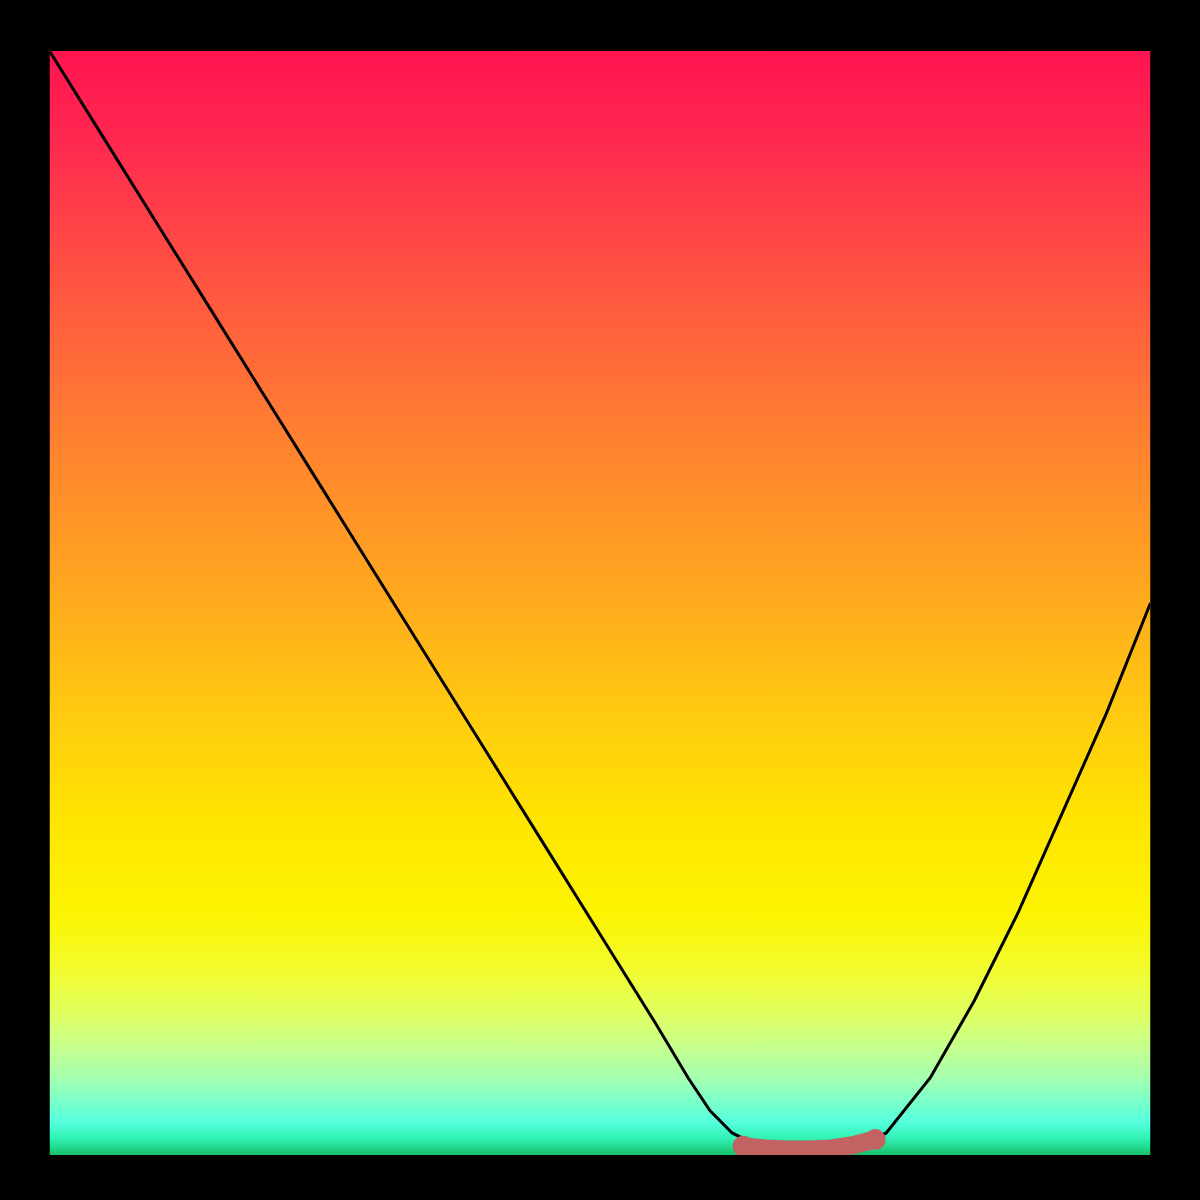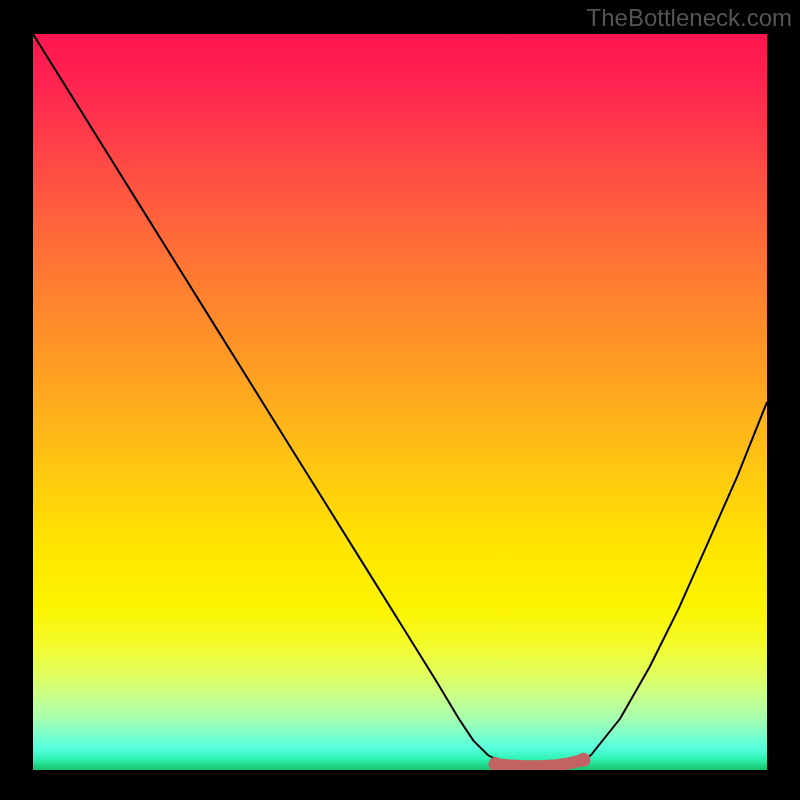--- a/index.html
+++ b/index.html
@@ -37,21 +37,20 @@
       #17c169 100%);
   }
   svg.curve{position:absolute;inset:0;z-index:5}
   svg.dots{position:absolute;inset:0;z-index:6}
 </style>
 </head>
 <body>
 
 <div class="container">
 
-  <div class="watermark">TheBottleneck.com</div>
 
   <div class="plot">
     <div class="grad"></div>
     <svg class="curve" viewBox="0 0 734 736" preserveAspectRatio="none">
       <path id="curve-path" fill="none" stroke="#000" stroke-width="2" d="M0.0 0.0 L36.7 58.9 L73.4 117.8 L110.1 176.6 L146.8 235.5 L183.5 294.4 L220.2 353.3 L256.9 412.2 L293.6 471.0 L330.3 529.9 L367.0 588.8 L403.7 647.7 L425.7 684.5 L440.4 706.6 L455.1 721.3 L477.1 732.3 L499.1 734.5 L513.8 734.5 L535.8 732.3 L557.8 721.3 L587.2 684.5 L616.6 633.0 L645.9 574.1 L675.3 507.8 L704.6 441.6 L734.0 368.0 "></path>
     </svg>
     <svg class="dots" viewBox="0 0 734 736" preserveAspectRatio="none">
       <g id="dots-group">
           <path d="M462.4 730.1 L477.1 731.6 L491.8 732.3 L506.5 732.3 L521.1 731.6 L535.8 729.4 L550.5 725.7 " fill="none" stroke="#c26262" stroke-width="12" stroke-linecap="round" stroke-linejoin="round"></path>
           <circle cx="462.4" cy="730.1" r="7" fill="#c26262"></circle>

